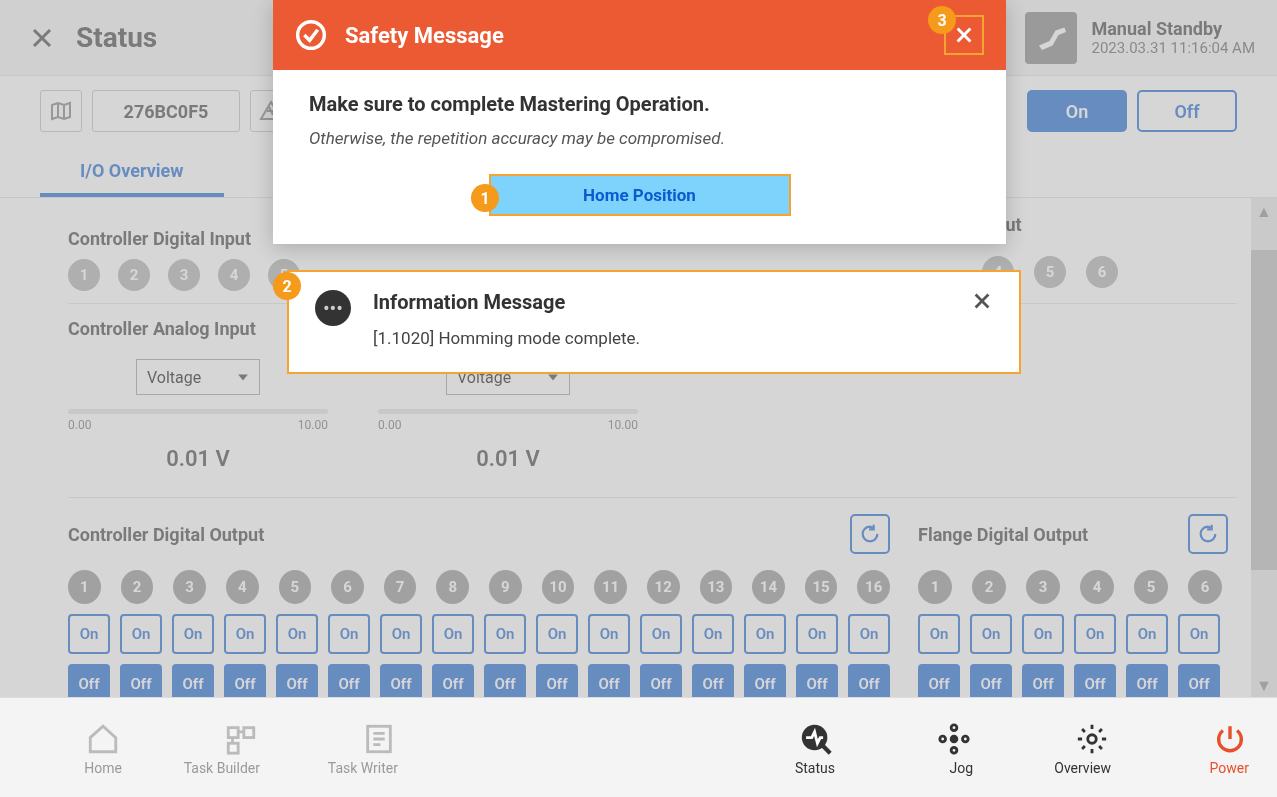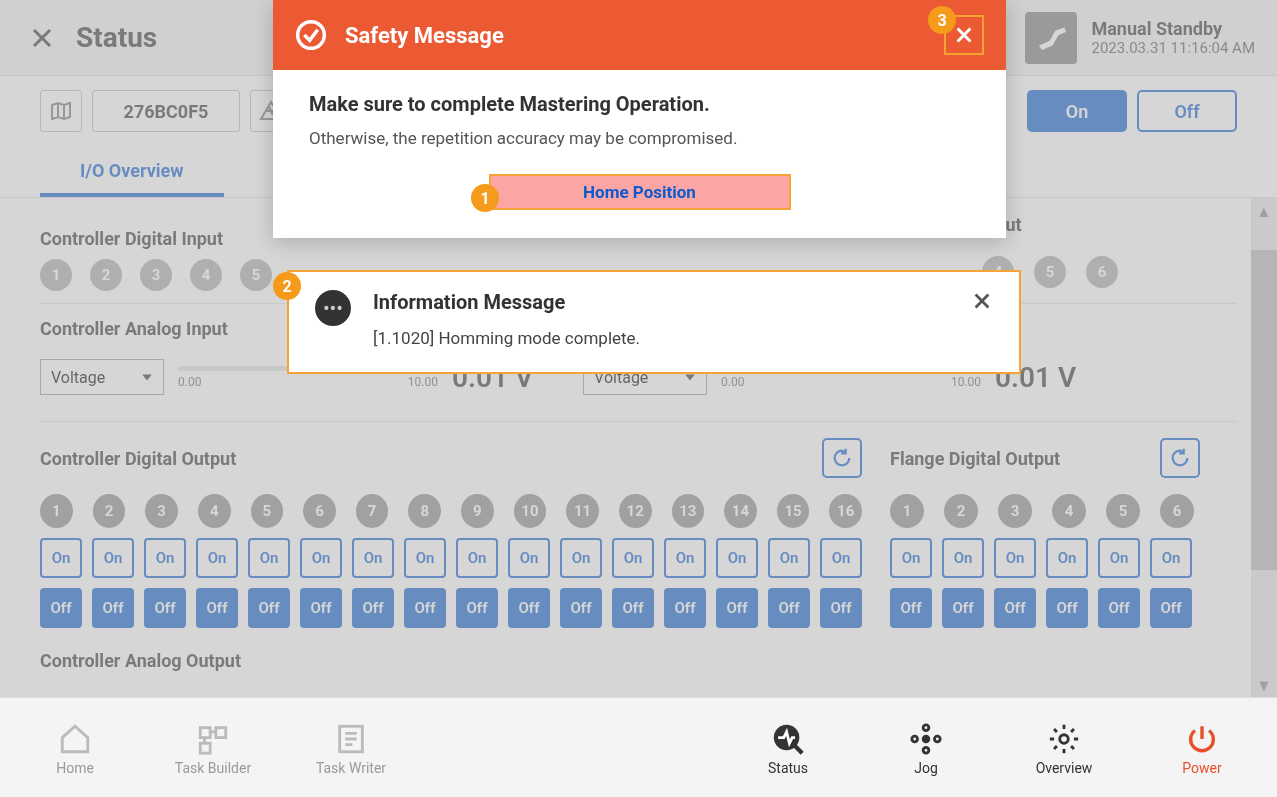--- a/index.html
+++ b/index.html
@@ -27,37 +27,37 @@
   .pill-btn{ height:42px; width:100px; border-radius:5px; font-size:18px; font-weight:600; display:flex; align-items:center; justify-content:center;}
   .pill-on{ background:#0b5bcf; color:#fff;}
   .pill-off{ background:#fff; border:2px solid #0b5bcf; color:#0b5bcf;}
 
   
   .tabs { border-bottom:1px solid #ddd; padding-left:40px;}
   .tab { display:inline-block; padding:14px 40px 12px; font-size:18px; font-weight:700; }
   .tab.active{ color:#0b5bcf; border-bottom:4px solid #0b5bcf;}
 
   
-  .content { position:relative; padding: 16px 40px 0 40px; }
+  .content { position:relative; padding: 16px 40px 0 68px; }
   .section-title{ font-size:18px; font-weight:700; color:#333; margin:14px 0 10px;}
   .row-line{ border-bottom:1px solid #e0e0e0; padding-bottom:12px; margin-bottom:6px;}
   .circle-row{ display:flex; gap:18px;}
   .circle{ width:32px; height:32px; border-radius:50%; background:#a8a8a8; color:#fff; font-weight:700; font-size:15px; display:flex; align-items:center; justify-content:center;}
   .flange-input-title{ position:absolute; top:16px; left:980px; font-size:18px; font-weight:700; color:#333;}
   .flange-row{ position:absolute; top:58px; left:982px; display:flex; gap:20px;}
 
   
   .analog-wrap{ display:flex; gap:50px; margin-top:20px;}
-  .analog-block{ display:flex; align-items:center; gap:14px;}
+  .analog-block{ display:flex; align-items:center; gap:14px;flex-direction:column;}
   .select{ width:124px; height:36px; border:1px solid #999; display:flex; align-items:center; justify-content:space-between; padding:0 10px; font-size:16px;}
   .select svg{width:12px;height:12px;}
   .slider{ width:260px; position:relative;}
   .slider-bar{ height:5px; background:#e0e0e0; border-radius:3px; width:100%;}
   .slider-labels{ display:flex; justify-content:space-between; font-size:12px; color:#666; margin-top:4px;}
-  .analog-val{ font-size:28px; font-weight:600; color:#333;}
+  .analog-val{ font-size:22px; font-weight:600; color:#333;}
 
   
   .dout-wrap{ display:flex; gap:28px; margin-top:16px;}
   .dout-col{}
   .dout-header{ display:flex; justify-content:space-between; align-items:center;}
   .reload-btn{ width:40px; height:40px; border:2px solid #0b5bcf; border-radius:5px; display:flex; align-items:center; justify-content:center;}
   .reload-btn svg{width:22px;height:22px; stroke:#0b5bcf;}
   .dout-circles{ display:flex; gap:20px; margin-top:16px;}
   .dout-circle{ width:34px;height:34px;border-radius:50%;background:#8a8a8a;color:#fff;font-weight:700;font-size:15px;display:flex;align-items:center;justify-content:center;}
   .onoff-row{ display:flex; gap:10px; margin-top:10px;}
@@ -66,40 +66,40 @@
   .off-btn{ background:#0b5bcf; color:#fff;}
 
   
   .fake-scroll{ position:absolute; top:198px; right:0; width:26px; background:#e4e4e4; height:500px;}
   .fake-thumb{ position:absolute; top:52px; width:100%; height:320px; background:#b6b6b6;}
   .scroll-arrow{position:absolute; width:26px; height:26px; left:0; display:flex; align-items:center; justify-content:center; color:#888;}
   .scroll-arrow.up{top:0;} .scroll-arrow.dn{bottom:0;}
 
   
   .bottomnav{ position:absolute; bottom:0; left:0; width:100%; height:100px; background:#f4f4f4; border-top:1px solid #ddd; display:flex; align-items:center; justify-content: flex-start; padding:0 28px; gap:44px;}
-  .navitem{ display:flex; flex-direction:column; align-items:center; gap:2px; color:#9a9a9a; font-size:14px; width:94px;}
+  .navitem{ display:flex; flex-direction:column; align-items:flex-end; gap:2px; color:#9a9a9a; font-size:14px; width:94px;}
   .navitem.active{ color:#333;}
   .navitem.power{ color:#e8502b;}
   .navitem .nicon{ width:38px; height:38px; display:flex; align-items:center; justify-content:center;}
   .navspacer{flex:1;}
 
   
   .dim{ position:absolute; inset:0; background:rgba(180,180,180,0.55);} 
 
   
   .safety{ position:absolute; top:0; left:273px; width:733px; background:#fff; box-shadow:0 4px 20px rgba(0,0,0,.2);}
   .safety-head{ background:#eb5a33; height:70px; display:flex; align-items:center; padding:0 22px; gap:18px;}
   .safety-head svg.chk{ width:32px; height:32px;}
   .safety-title{ color:#fff; font-size:22px; font-weight:700;}
   .safety-close{ margin-left:auto; width:40px; height:40px; border:2px solid #f7a331; display:flex; align-items:center; justify-content:center;}
   .safety-close svg{width:22px;height:22px; stroke:#fff; stroke-width:3.2;}
   .safety-body{ padding:22px 36px 28px;}
   .safety-h{ font-size:20px; font-weight:700; color:#333;}
-  .safety-p{ font-size:17px; color:#555; margin-top:12px;}
-  .home-btn{ margin:26px auto 0; width:302px; height:36px; border:2px solid #f7a331; background:#fca5a5; color:#0b5bcf; font-weight:700; font-size:17px; display:flex; align-items:center; justify-content:center;}
+  .safety-p{ font-size:17px; color:#555; margin-top:12px;font-style:italic;}
+  .home-btn{ margin:26px auto 0; width:302px; height:42px; border:2px solid #f7a331; background:#7dd3fc; color:#0b5bcf; font-weight:700; font-size:17px; display:flex; align-items:center; justify-content:center;}
 
   
   .toast{ position:absolute; top:270px; left:287px; width:734px; height:104px; border:2px solid #f7a331; background:#fff; display:flex; padding:18px 26px; gap:22px;}
   .toast-ico{ width:36px;height:36px;border-radius:50%;background:#333;color:#ccc;display:flex;align-items:center;justify-content:center;font-size:20px;flex-shrink:0;}
   .toast-title{ font-size:20px; font-weight:700; color:#333;}
   .toast-body{ font-size:17px; color:#444; margin-top:14px;}
   .toast-close{ margin-left:auto;}
   .toast-close svg{width:22px;height:22px;stroke:#555;stroke-width:3;}
 
   

